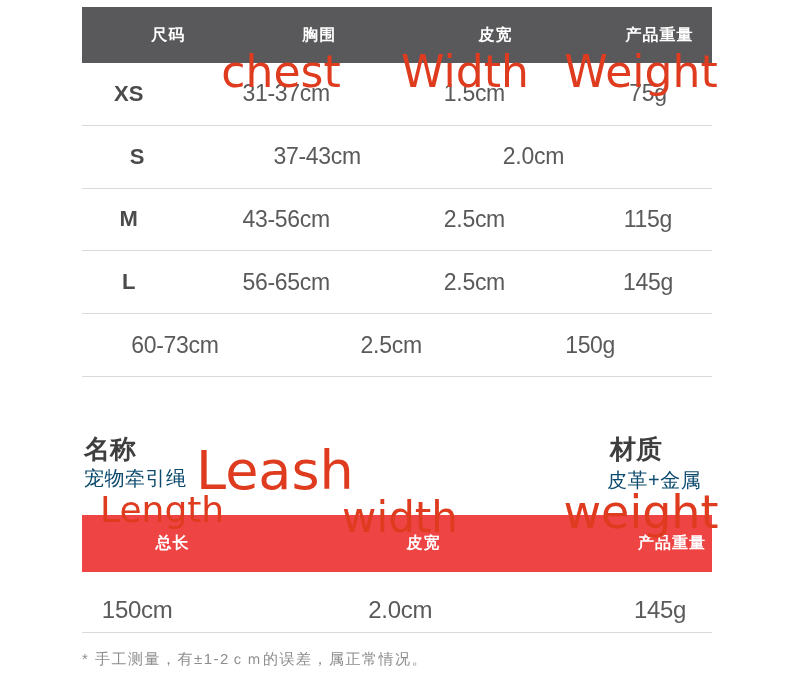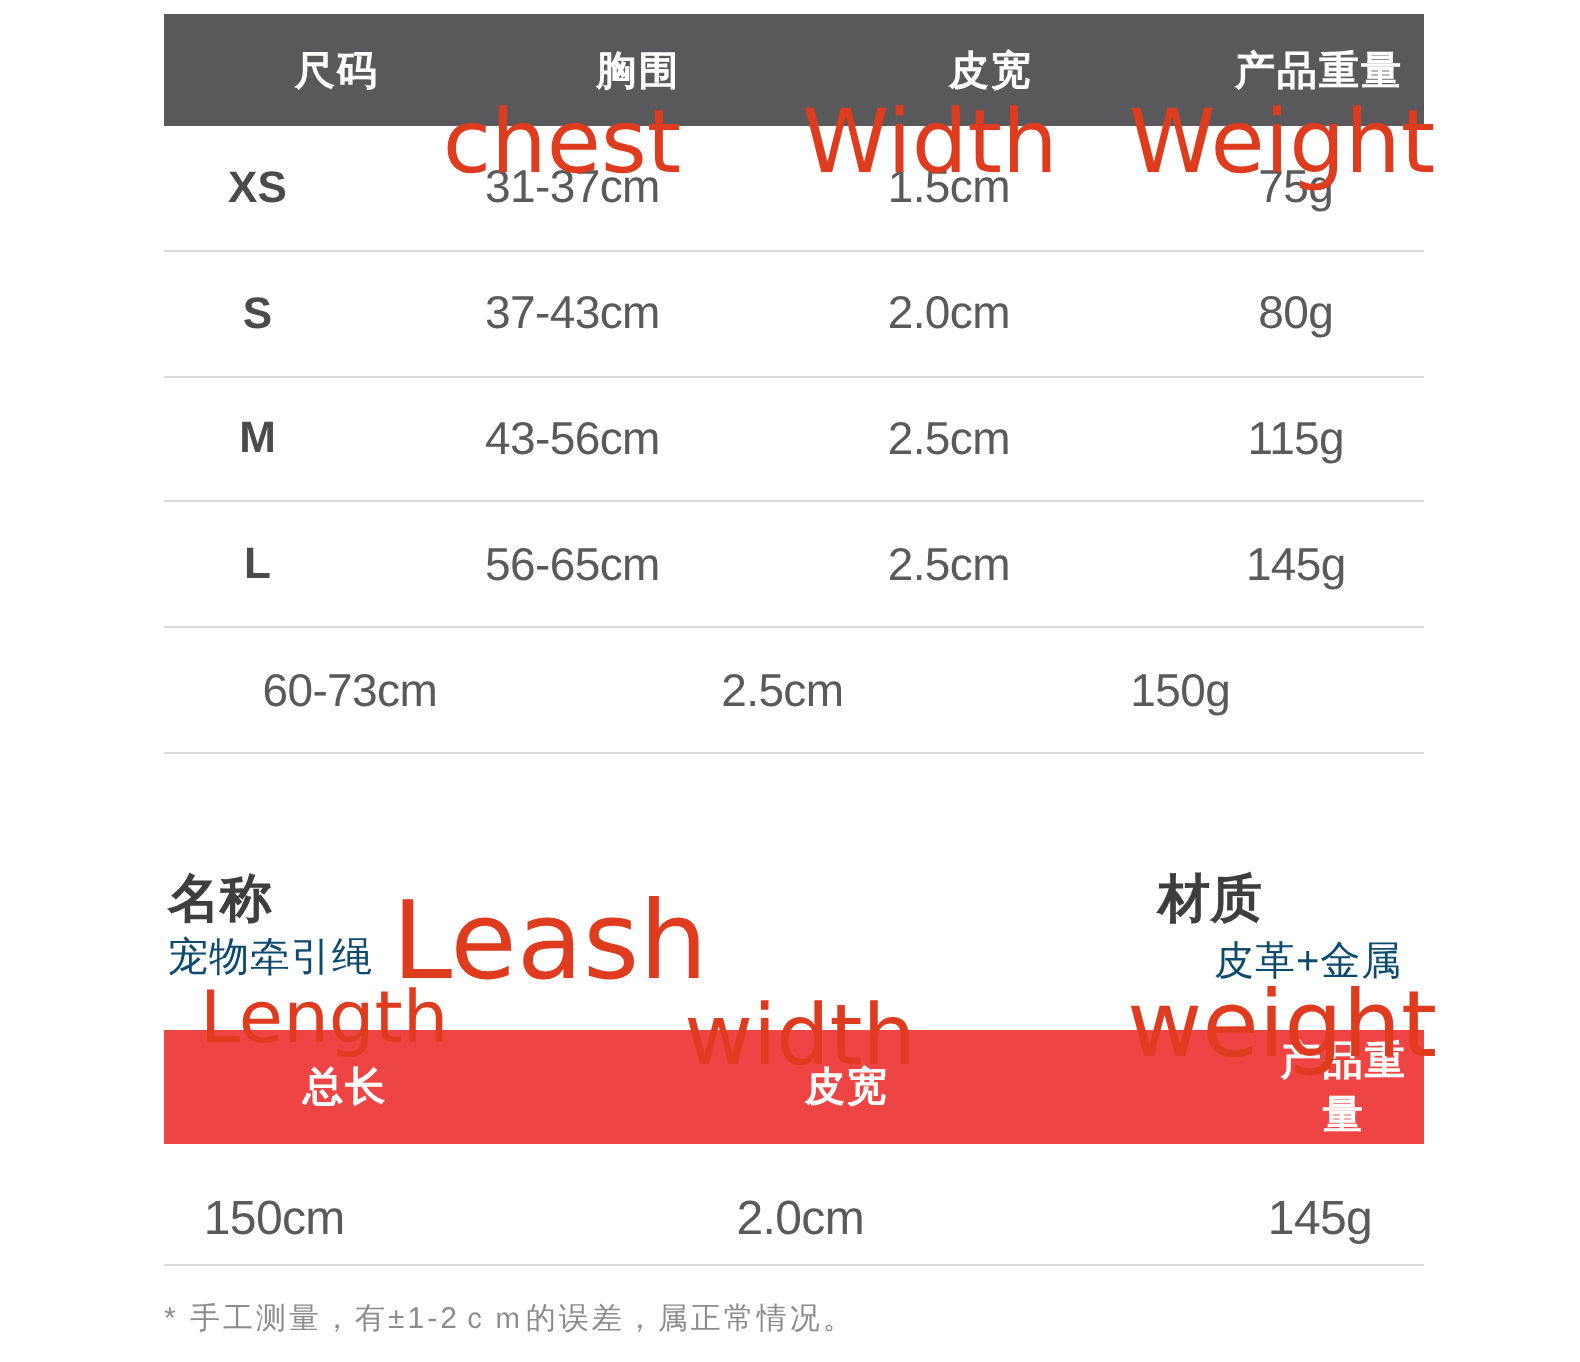--- a/index.html
+++ b/index.html
@@ -11,21 +11,21 @@
 
   
   .t1-header{
     position:absolute;left:82px;top:7px;width:630px;height:56px;
     display:flex;align-items:center;z-index:1;
   }
   .t1-header .cell, .t1-row .cell{
     display:flex;align-items:center;justify-content:center;
     text-align:center;
   }
-  .hcell{color:#ffffff;font-weight:bold;font-size:20px;letter-spacing:1px;padding-left:48px;}
+  .hcell{color:#ffffff;font-weight:bold;font-size:16px;letter-spacing:1px;padding-left:48px;}
   .c1{width:17.5%;} .c2{width:29.5%;} .c3{width:29%;} .c4{width:24%;}
 
   .t1-body{position:absolute;left:82px;top:63px;width:630px;}
   .t1-row{
     display:flex;align-items:center;height:61.8px;
     border-bottom:1px solid #dadada;
     gap:32px;
   }
   .size-cell{font-weight:bold;font-size:22px;color:#4b4b4b;}
   .val-cell{font-size:23px;color:#5a5a5a;letter-spacing:-0.3px;}
@@ -80,21 +80,20 @@
   <div class="t1-row">
     <div class="cell size-cell c1">XS</div>
     <div class="cell val-cell c2">31-37cm</div>
     <div class="cell val-cell c3">1.5cm</div>
     <div class="cell val-cell c4">75g</div>
   </div>
   <div class="t1-row">
     <div class="cell size-cell c1">S</div>
     <div class="cell val-cell c2">37-43cm</div>
     <div class="cell val-cell c3">2.0cm</div>
-    <div class="cell val-cell c4">80g</div>
   </div>
   <div class="t1-row">
     <div class="cell size-cell c1">M</div>
     <div class="cell val-cell c2">43-56cm</div>
     <div class="cell val-cell c3">2.5cm</div>
     <div class="cell val-cell c4">115g</div>
   </div>
   <div class="t1-row">
     <div class="cell size-cell c1">L</div>
     <div class="cell val-cell c2">56-65cm</div>
@@ -105,21 +104,21 @@
     <div class="cell val-cell c2">60-73cm</div>
     <div class="cell val-cell c3">2.5cm</div>
     <div class="cell val-cell c4">150g</div>
   </div>
 </div>
 
 <span class="info-label" style="left:84px;top:432px;">名称</span>
 <span class="info-value" style="left:84px;top:465px;">宠物牵引绳</span>
 <span class="red" style="left:196px;top:444px;font-size:54px;">Leash</span>
 
-<span class="info-label" style="left:579px;top:432px;">材质</span>
+<span class="info-label" style="left:610px;top:432px;">材质</span>
 <span class="info-value" style="left:607px;top:467px;">皮革+金属</span>
 
 <span class="red" style="left:100px;top:492px;font-size:36px;">Length</span>
 <span class="red centered" style="left:400px;top:497px;font-size:42px;">width</span>
 <span class="red centered" style="left:641px;top:489px;font-size:46px;">weight</span>
 
 <div class="t2-header" style="background:#ef4444;">
   <div class="cell hcell d1">总长</div>
   <div class="cell hcell d2">皮宽</div>
   <div class="cell hcell d3">产品重量</div>

